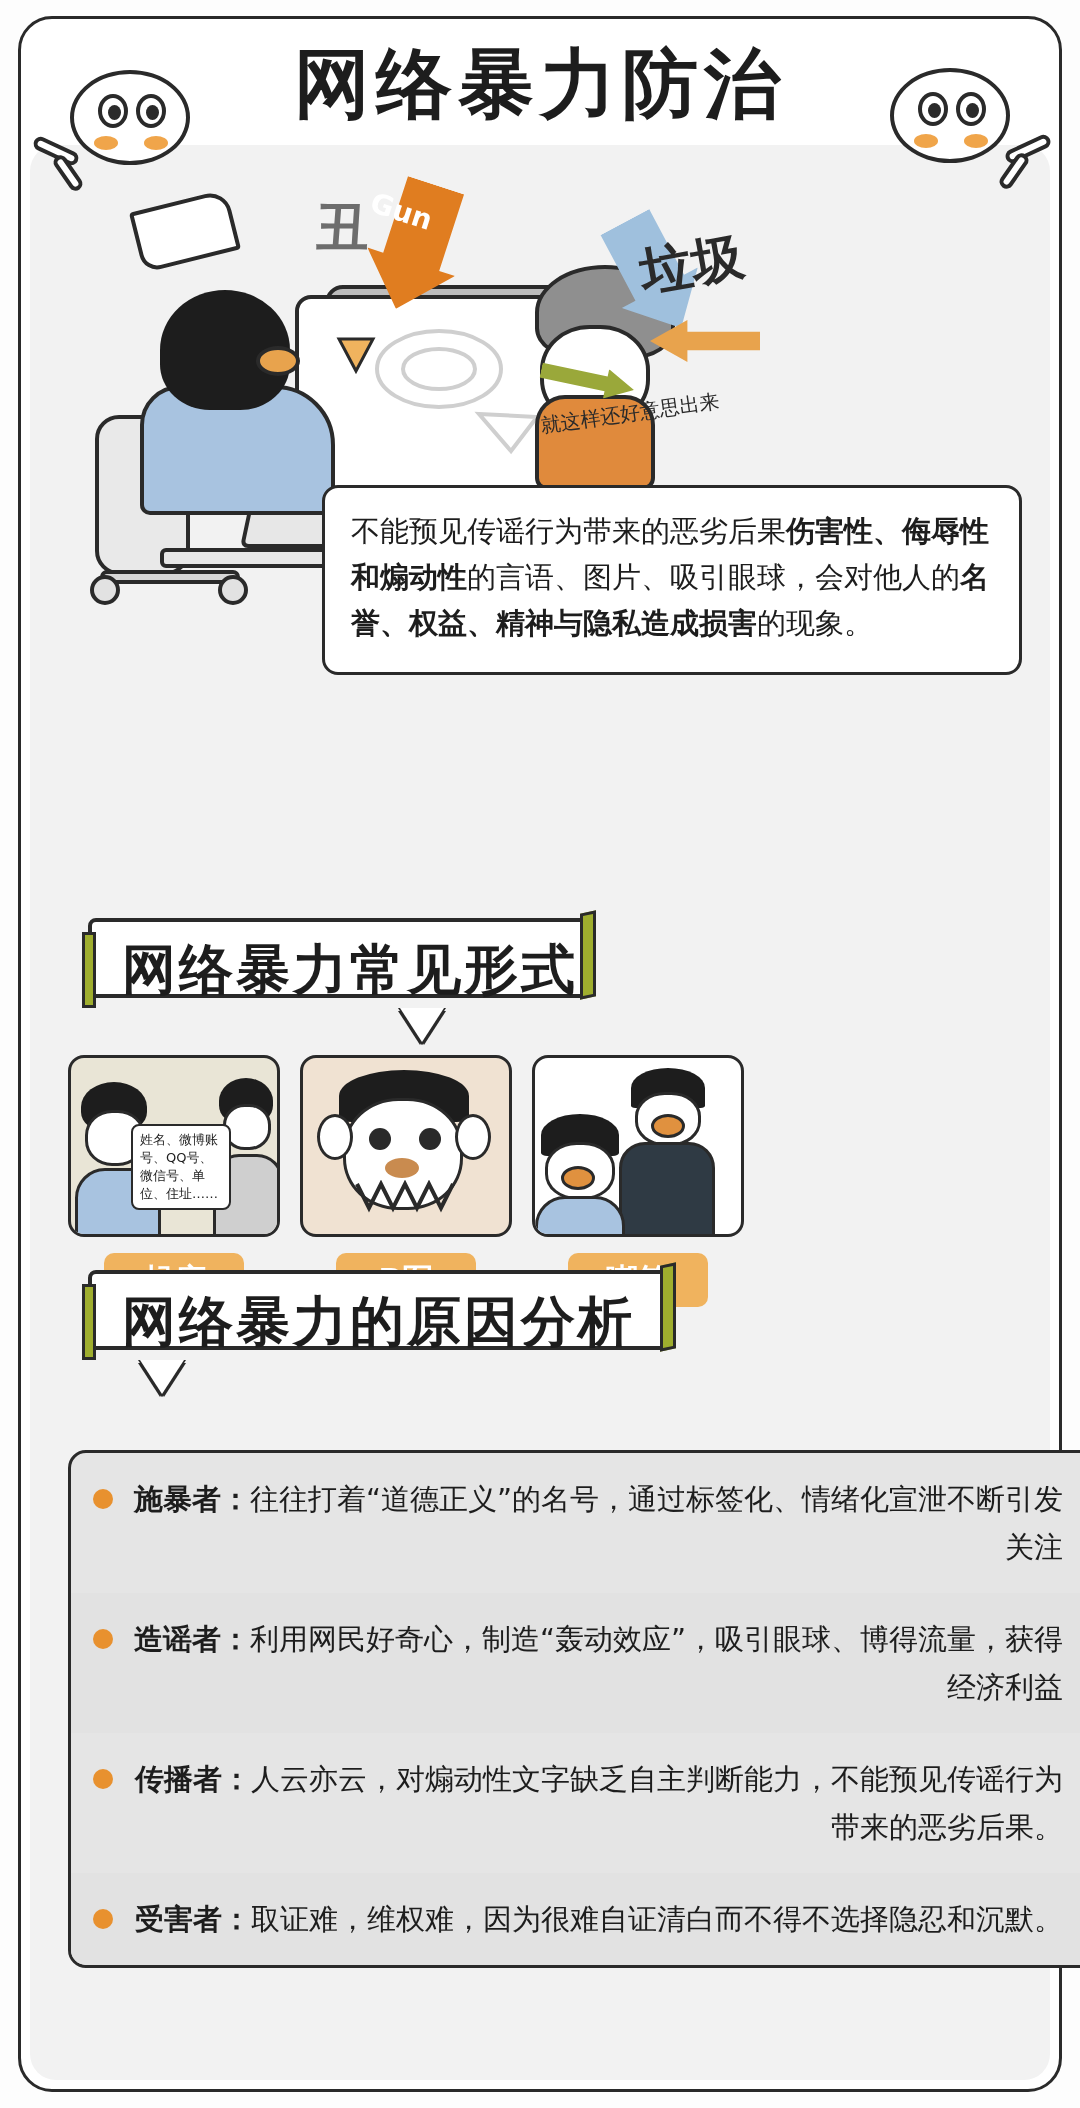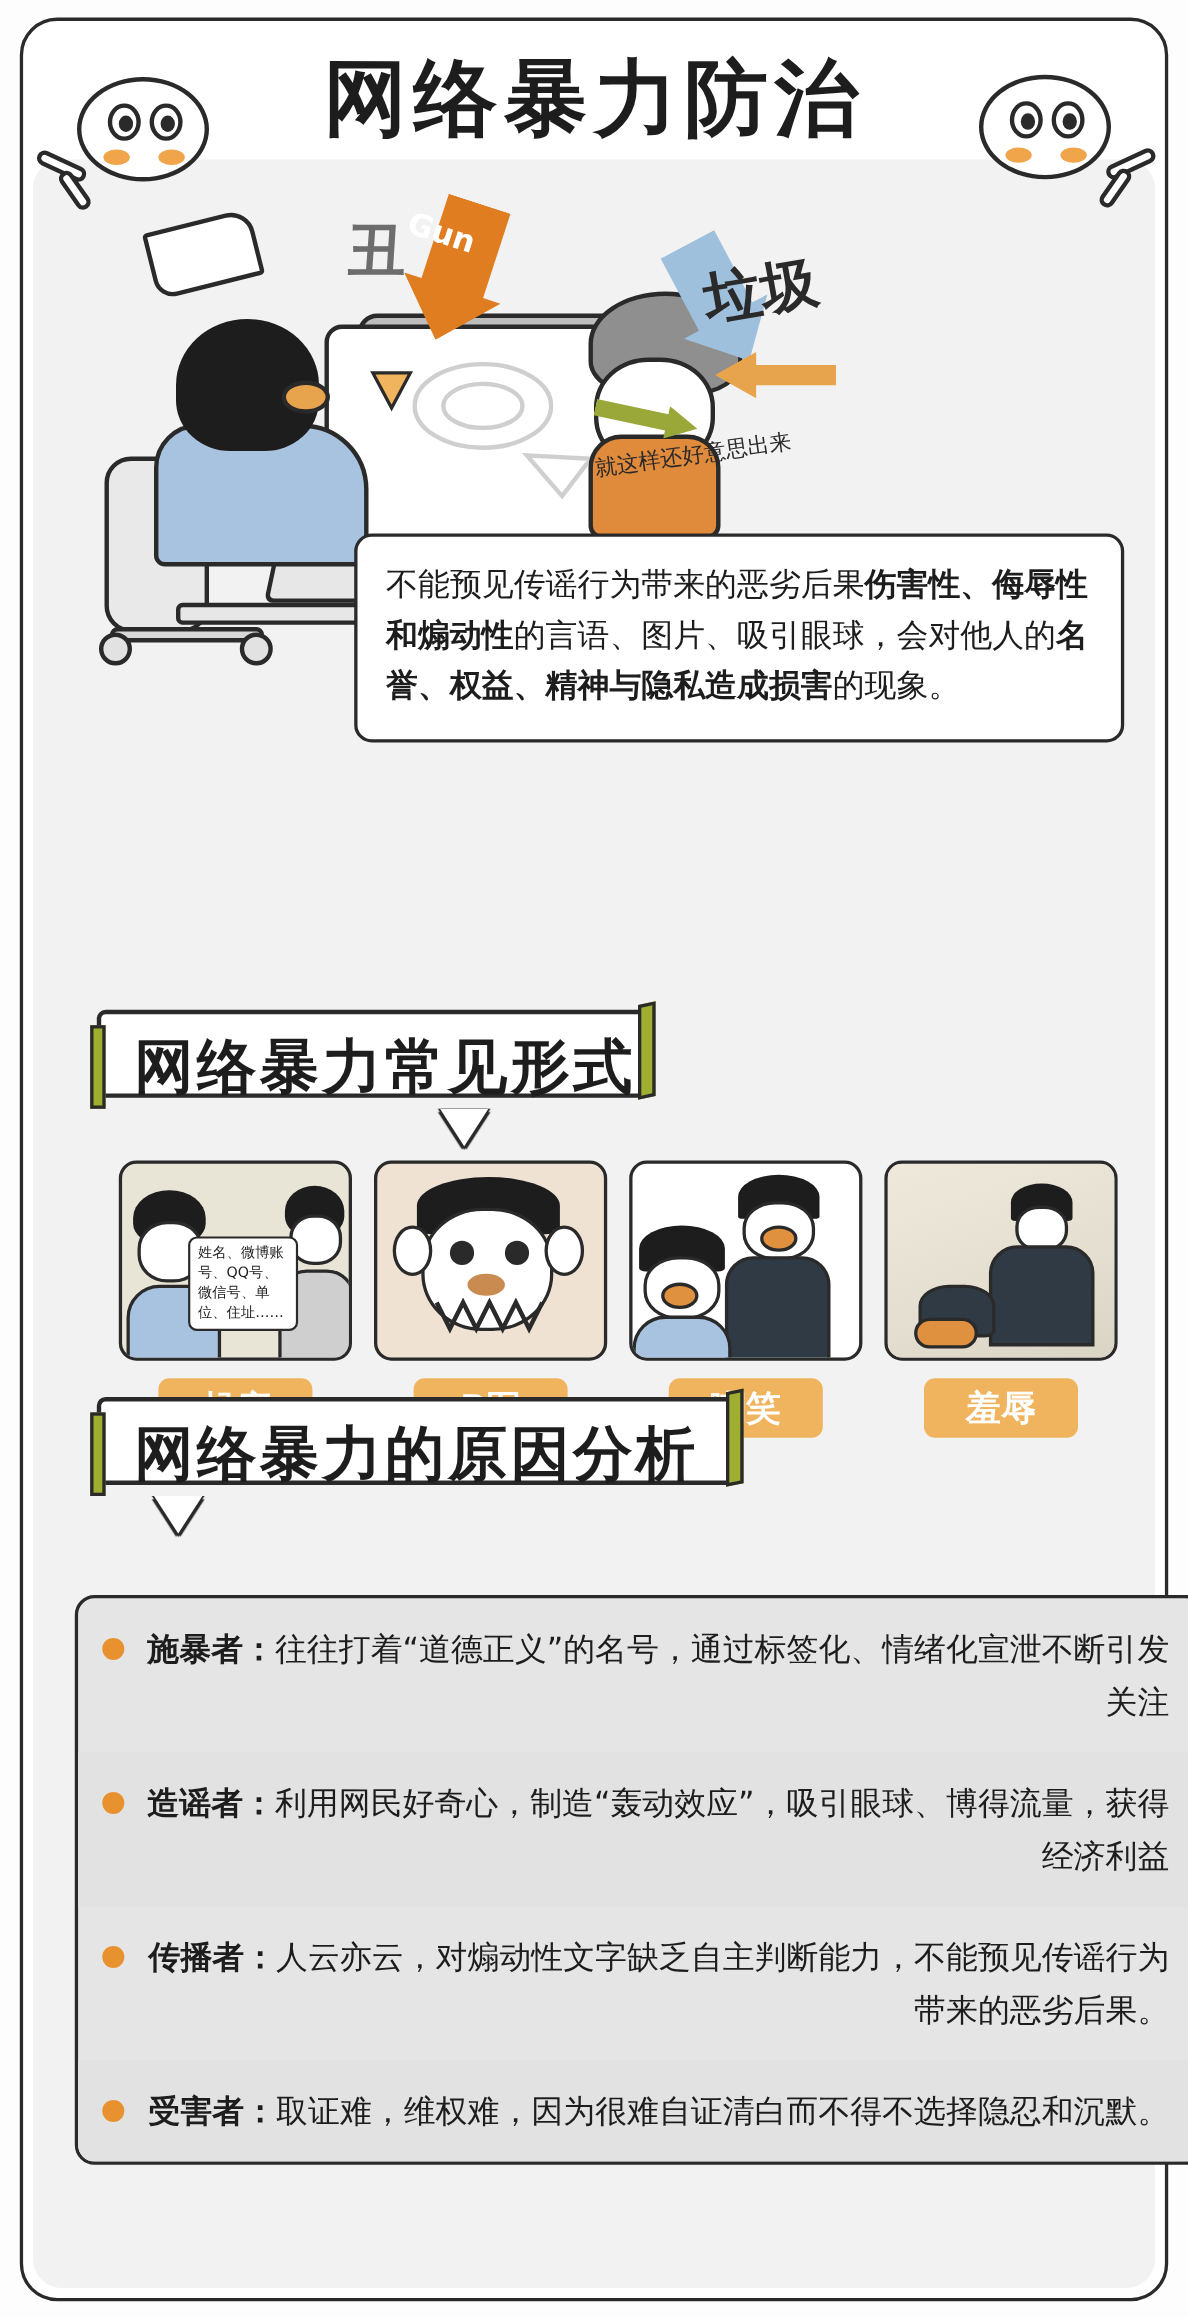--- a/index.html
+++ b/index.html
@@ -46,21 +46,21 @@
     height: 130px;
     text-align: center;
   }
   .header-title {
     position: relative;
     display: inline-block;
     font-size: 76px;
     font-weight: bold;
     letter-spacing: 6px;
     color: #1d1d1d;
-    font-family: Liberation Serif, serif;
+    font-family: Liberation Mono, monospace;
     line-height: 120px;
     text-shadow: 3px 3px 0 #ffffff;
   }
   
   .blob {
     position: absolute;
     background: #ffffff;
     border: 4px solid #2a2a2a;
     border-radius: 50%;
   }
@@ -339,21 +339,20 @@
     filter: drop-shadow(0 3px 0 #2a2a2a) drop-shadow(-2px 0 0 #2a2a2a) drop-shadow(2px 0 0 #2a2a2a);
   }
 
   
   .cards {
     position: absolute;
     left: 68px; top: 1055px;
     width: 944px;
     display: flex;
     gap: 20px;
-    margin-left: 40px;
   }
   .card { width: 212px; }
   .card-thumb {
     width: 212px; height: 182px;
     border: 3px solid #2a2a2a;
     border-radius: 16px;
     overflow: hidden;
     position: relative;
     background: #efe9dc;
   }
@@ -547,31 +546,20 @@
         <div class="thumb-hand" style="left:116px;top:56px;width:34px;height:24px;"></div>
         <div class="thumb-torso-dark" style="left:84px;top:84px;width:96px;height:98px;"></div>
         <div class="thumb-head-dark" style="left:6px;top:56px;width:78px;height:42px;border-radius:50% 50% 8% 8%;"></div>
         <div class="thumb-face" style="left:10px;top:84px;width:70px;height:58px;"></div>
         <div class="thumb-hand" style="left:26px;top:108px;width:34px;height:24px;"></div>
         <div class="thumb-torso-blue" style="left:0px;top:138px;width:90px;height:46px;"></div>
       </div>
       <div class="card-label">嘲笑</div>
     </div>
 
-    <div class="card">
-      <div class="card-thumb c4">
-        <div style="position:absolute;left:0;top:0;width:212px;height:182px;background:linear-gradient(160deg,#efe9dc 0%,#e3ded0 60%,#d9d3c4 100%);"></div>
-        <div class="thumb-head-dark" style="left:112px;top:18px;width:56px;height:34px;border-radius:50% 50% 8% 8%;"></div>
-        <div class="thumb-face" style="left:116px;top:38px;width:48px;height:42px;"></div>
-        <div class="thumb-torso-dark" style="left:92px;top:74px;width:96px;height:92px;"></div>
-        <div style="position:absolute;left:28px;top:110px;width:70px;height:48px;background:#2f3a44;border:3px solid #2a2a2a;border-radius:40% 40% 14% 14%;"></div>
-        <div style="position:absolute;left:24px;top:140px;width:58px;height:28px;background:#e0913f;border:3px solid #2a2a2a;border-radius:20px;"></div>
-      </div>
-      <div class="card-label">羞辱</div>
-    </div>
 
   </div>
 
   <div class="banner" style="left:88px; top:1270px; width:580px;">
     <div class="banner-accent"></div>
     <div class="banner-accent2"></div>
     <div class="banner-text">网络暴力的原因分析</div>
   </div>
   <div class="banner-tail" style="left:140px; top:1360px;"></div>
 

